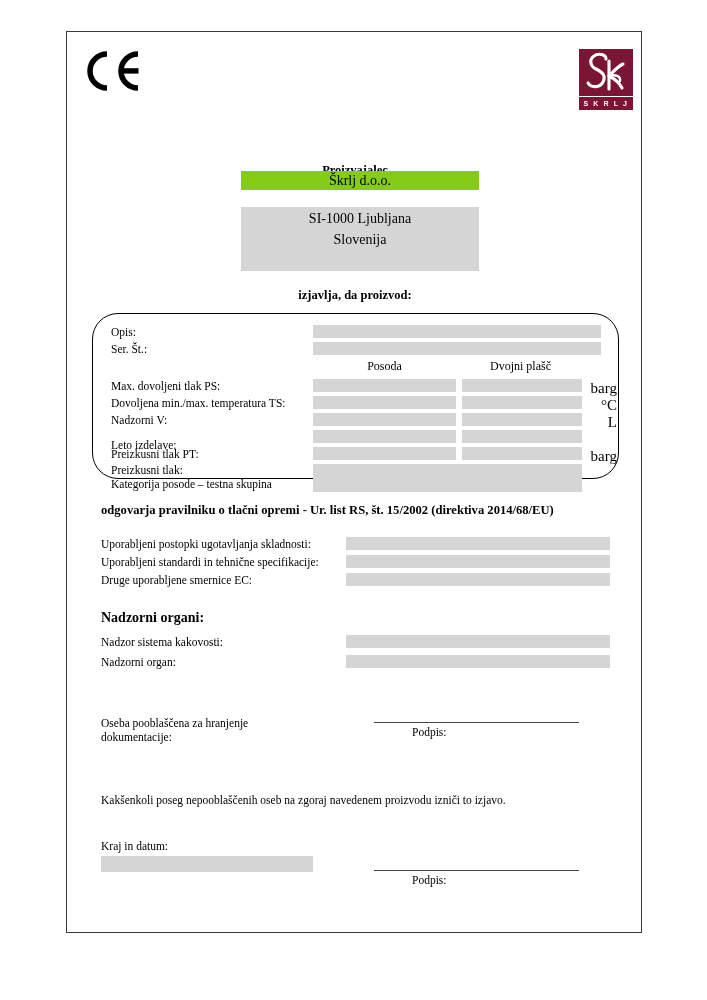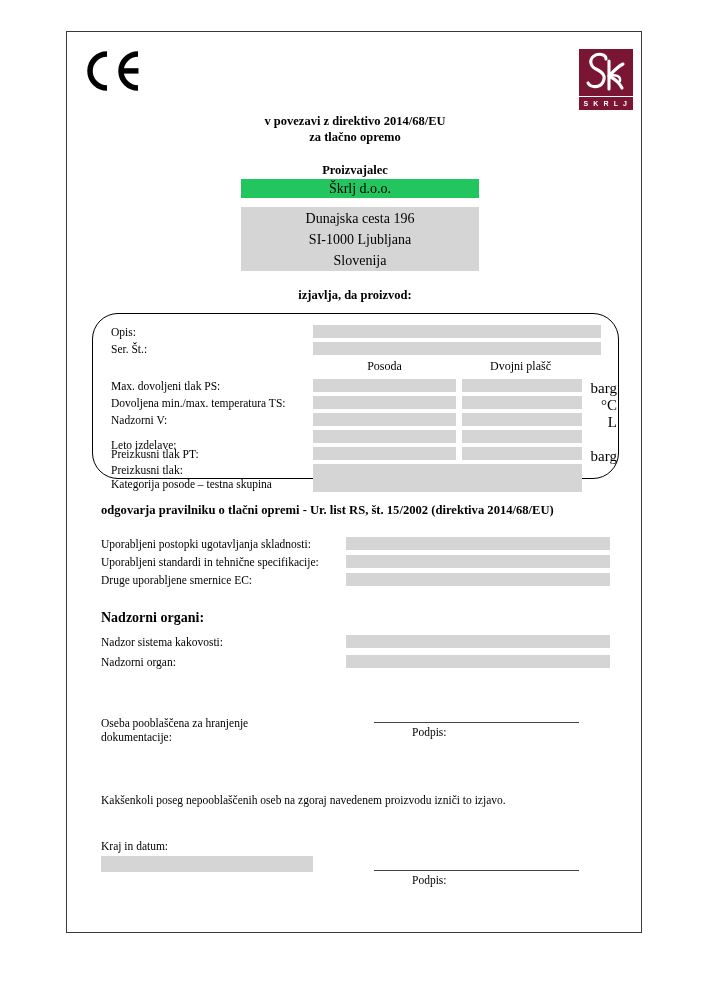--- a/index.html
+++ b/index.html
@@ -100,24 +100,24 @@
     left: 0;
     top: 131px;
     width: 576px;
     text-align: center;
     font-size: 12.5px;
     font-weight: bold;
   }
   #mfr-name {
     position: absolute;
     left: 174px;
-    top: 147px;
+    top: 139px;
     width: 238px;
     height: 19px;
-    background: #22c55e;
+    background: #84cc16;
     text-align: center;
     font-size: 14px;
     line-height: 19px;
   }
   #mfr-addr {
     position: absolute;
     left: 174px;
     top: 175px;
     width: 238px;
     height: 64px;
@@ -236,29 +236,24 @@
         <svg class="logo-mono" viewBox="0 0 54 47" width="54" height="47">
           <path d="M27 10 C27 5, 19 4, 15 7 C10 10.5, 11 17, 17 20 C24 23.5, 27 27, 24 33 C21 39, 12 39, 9 34" fill="none" stroke="#ffffff" stroke-width="3.1" stroke-linecap="round"></path>
           <path d="M30 12 L30 40" fill="none" stroke="#ffffff" stroke-width="3.1" stroke-linecap="round"></path>
           <path d="M44 15 C38 18, 33 24, 30 27 C34 29, 40 33, 43 39" fill="none" stroke="#ffffff" stroke-width="3.1" stroke-linecap="round" stroke-linejoin="round"></path>
           <path d="M30 27 C36 25, 42 27, 41 32" fill="none" stroke="#ffffff" stroke-width="2.4" stroke-linecap="round"></path>
         </svg>
       </div>
       <div class="logo-name">S K R L J</div>
     </div>
 
-    <div id="subtitle">
-      <div>v povezavi z direktivo 2014/68/EU</div>
-      <div>za tlačno opremo</div>
-    </div>
 
     <div id="mfr-label">Proizvajalec</div>
     <div id="mfr-name">Škrlj d.o.o.</div>
     <div id="mfr-addr">
-      <div>Dunajska cesta 196</div>
       <div>SI-1000 Ljubljana</div>
       <div>Slovenija</div>
     </div>
 
     <div id="declares">izjavlja, da proizvod:</div>
 
     <div id="product-box">
 
       <div class="prow-label" style="left:18px; top:12px;">Opis:</div>
       <div class="fill" style="position:absolute; left:220px; top:11px; width:288px; height:13px;"></div>

